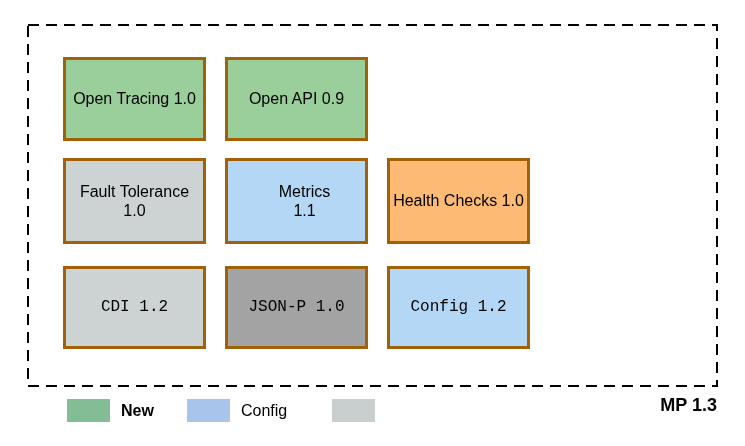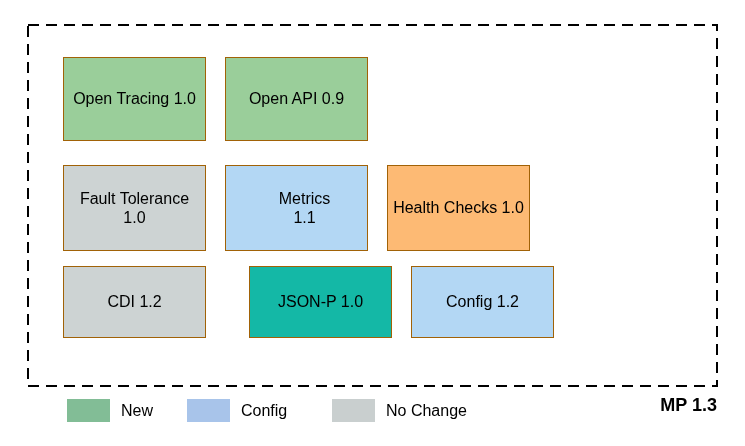--- a/index.html
+++ b/index.html
@@ -7,42 +7,42 @@
     width: 745px; height: 446px;
     background: #ffffff;
     font-family: "Liberation Sans", sans-serif;
     position: relative;
     color: #000;
     overflow: hidden;
   }
   .frame-svg { position: absolute; left: 0; top: 0; width: 745px; height: 446px; }
   .row { position: absolute; left: 63px; display: flex; gap: 19px; }
   .row-1 { top: 57px; }
-  .row-2 { top: 165px; }
+  .row-2 { top: 158px; }
   .row-3 { top: 266px; }
   .box {
     width: 143px;
     box-sizing: border-box;
-    border: 1px solid #a16207;
+    border: 3px solid #a16207;
     display: flex; align-items: center; justify-content: center;
     text-align: center;
     font-size: 16px;
     line-height: 1.2;
     white-space: pre-line;
   }
   .row-1 .box { height: 84px; }
   .row-2 .box { height: 86px; }
-  .row-3 .box { height: 72px; }
+  .row-3 .box { height: 83px; font-family: Liberation Mono, monospace; }
   .legend-item {
     position: absolute; top: 399px; height: 23px;
     display: flex; align-items: center; gap: 11px;
     font-size: 16px;
   }
   .legend-item .swatch { width: 43px; height: 23px; flex: 0 0 auto; }
-  .legend-new { left: 67px; }
+  .legend-new { left: 67px; font-weight: bold; }
   .legend-updated { left: 187px; }
   .legend-nochange { left: 332px; }
   .version-label {
     position: absolute; top: 395px; right: 28px;
     font-size: 18px; font-weight: bold;
   }
 </style>
 </head>
 <body>
 
@@ -58,30 +58,29 @@
 <div class="row row-2">
   <div class="box" style="background: rgb(205, 211, 211);">Fault Tolerance
 1.0</div>
   <div class="box" style="background: rgb(179, 215, 244); padding-left: 16px;">Metrics
 1.1</div>
   <div class="box" style="background: #fdba74;">Health Checks 1.0</div>
 </div>
 
 <div class="row row-3">
   <div class="box" style="background: rgb(205, 211, 211);">CDI 1.2</div>
-  <div class="box" style="background: #14b8a6; margin-left: 24px;">JSON-P 1.0</div>
+  <div class="box" style="background: #a3a3a3;">JSON-P 1.0</div>
   <div class="box" style="background: rgb(179, 215, 244);">Config 1.2</div>
 </div>
 
 <div class="legend-item legend-new">
   <span class="swatch" style="background: rgb(130, 189, 150);"></span>
   <span>New</span>
 </div>
 <div class="legend-item legend-updated">
   <span class="swatch" style="background: rgb(168, 196, 234);"></span>
   <span>Config</span>
 </div>
 <div class="legend-item legend-nochange">
   <span class="swatch" style="background: rgb(201, 207, 207);"></span>
-  <span>No Change</span>
 </div>
 
 <div class="version-label">MP 1.3</div>
 
 </body></html>

